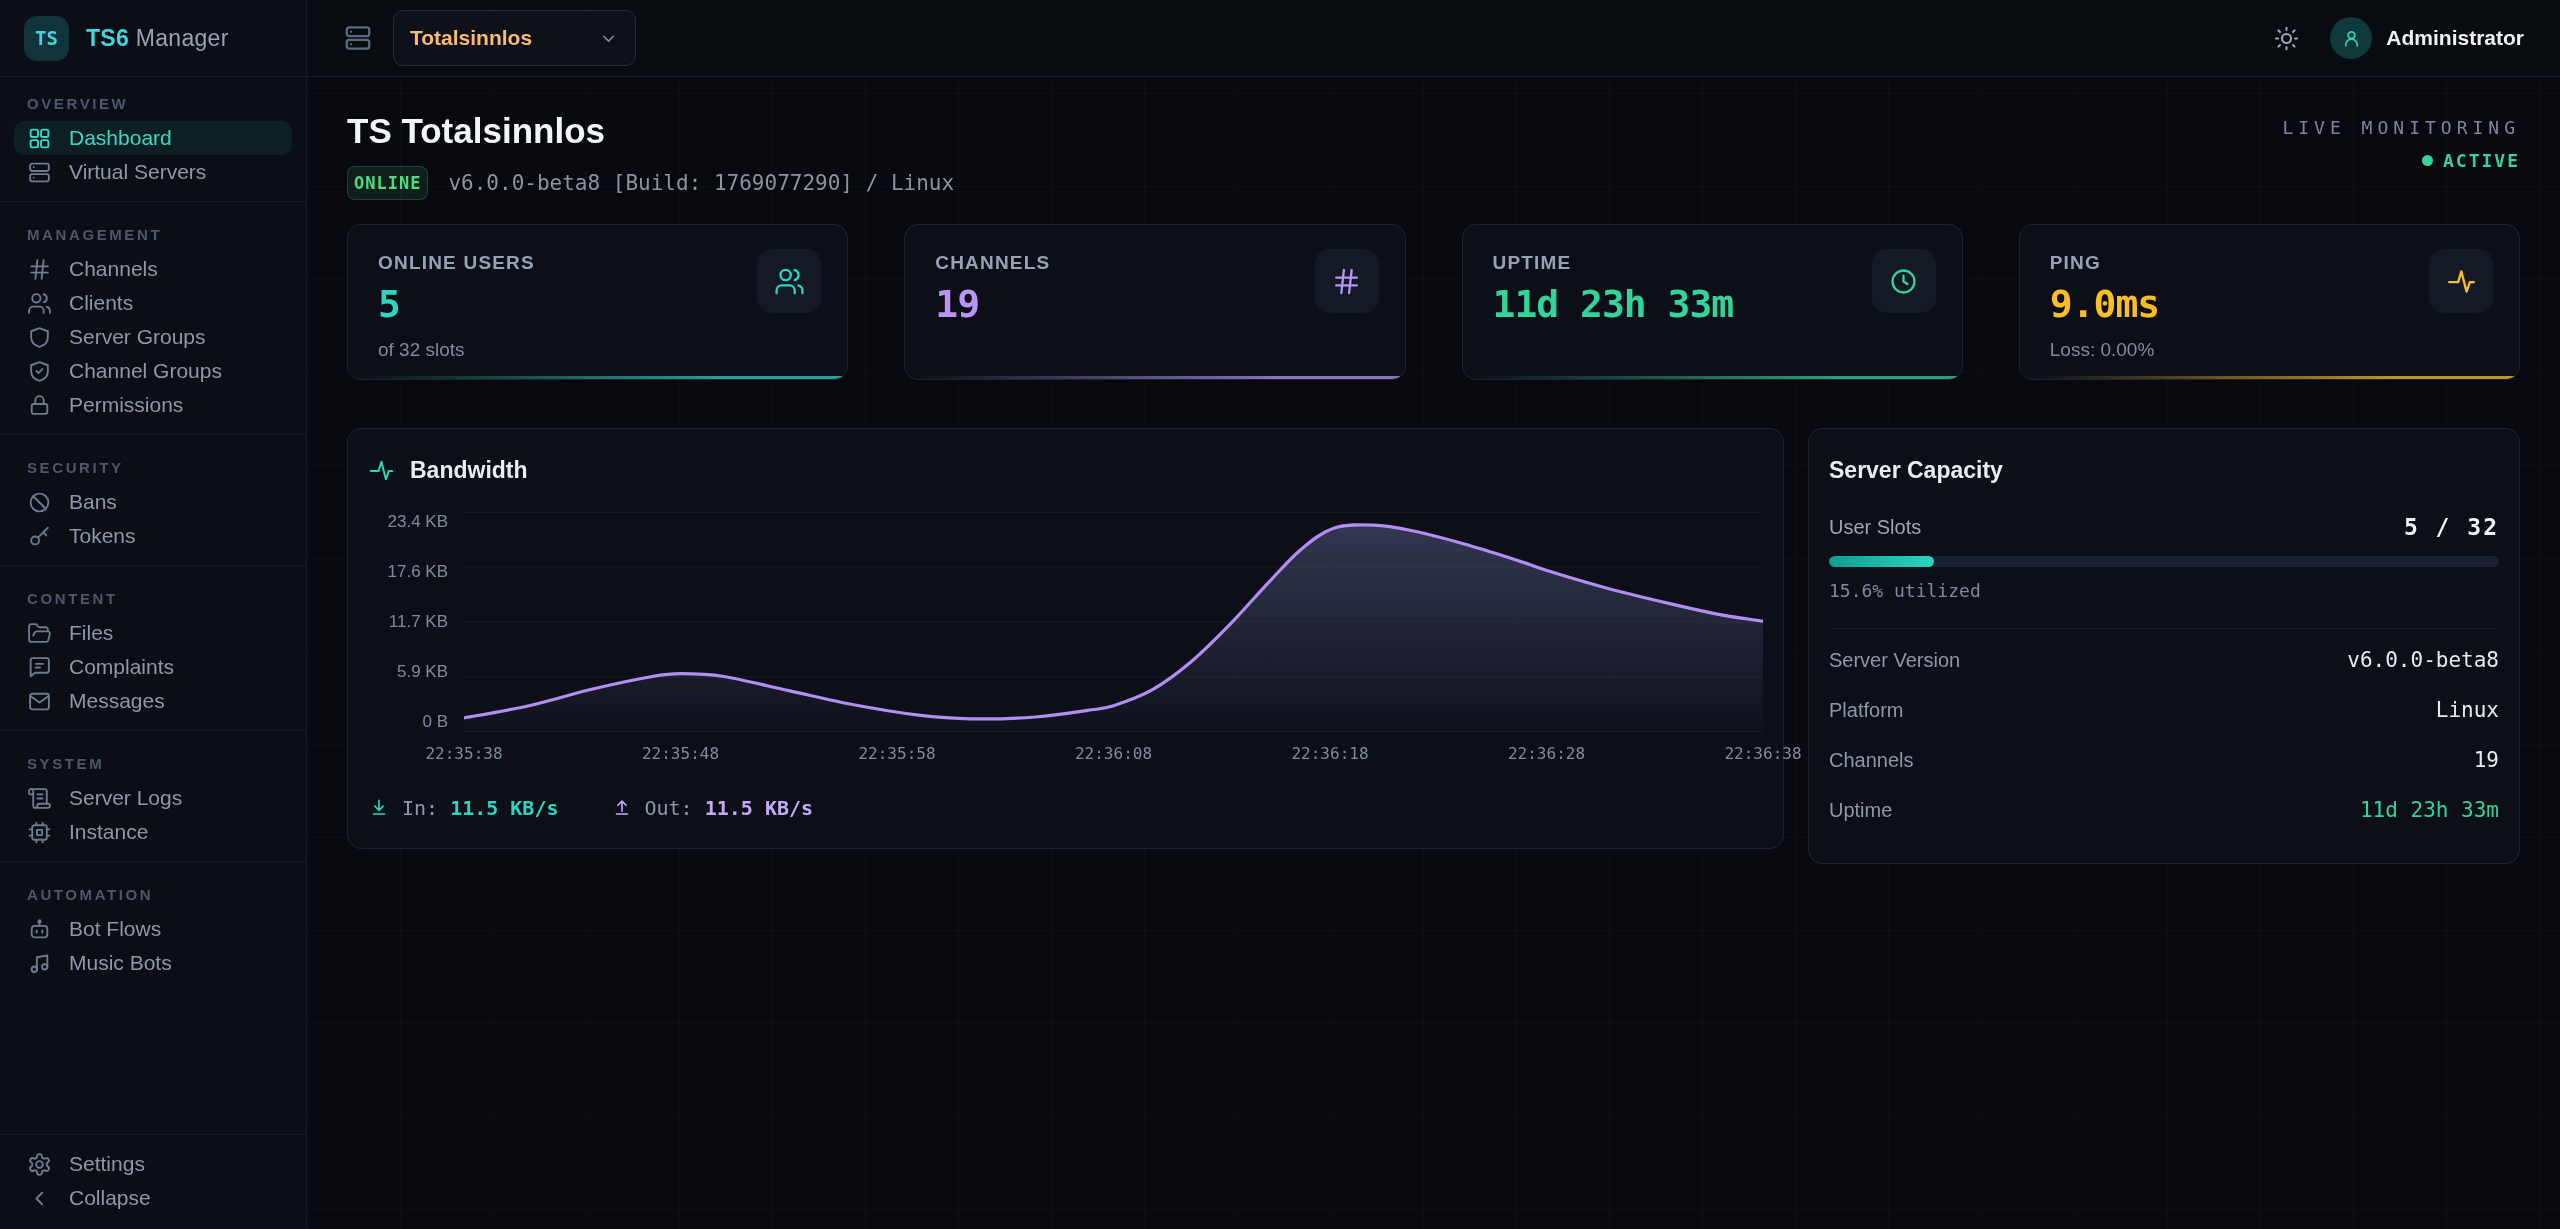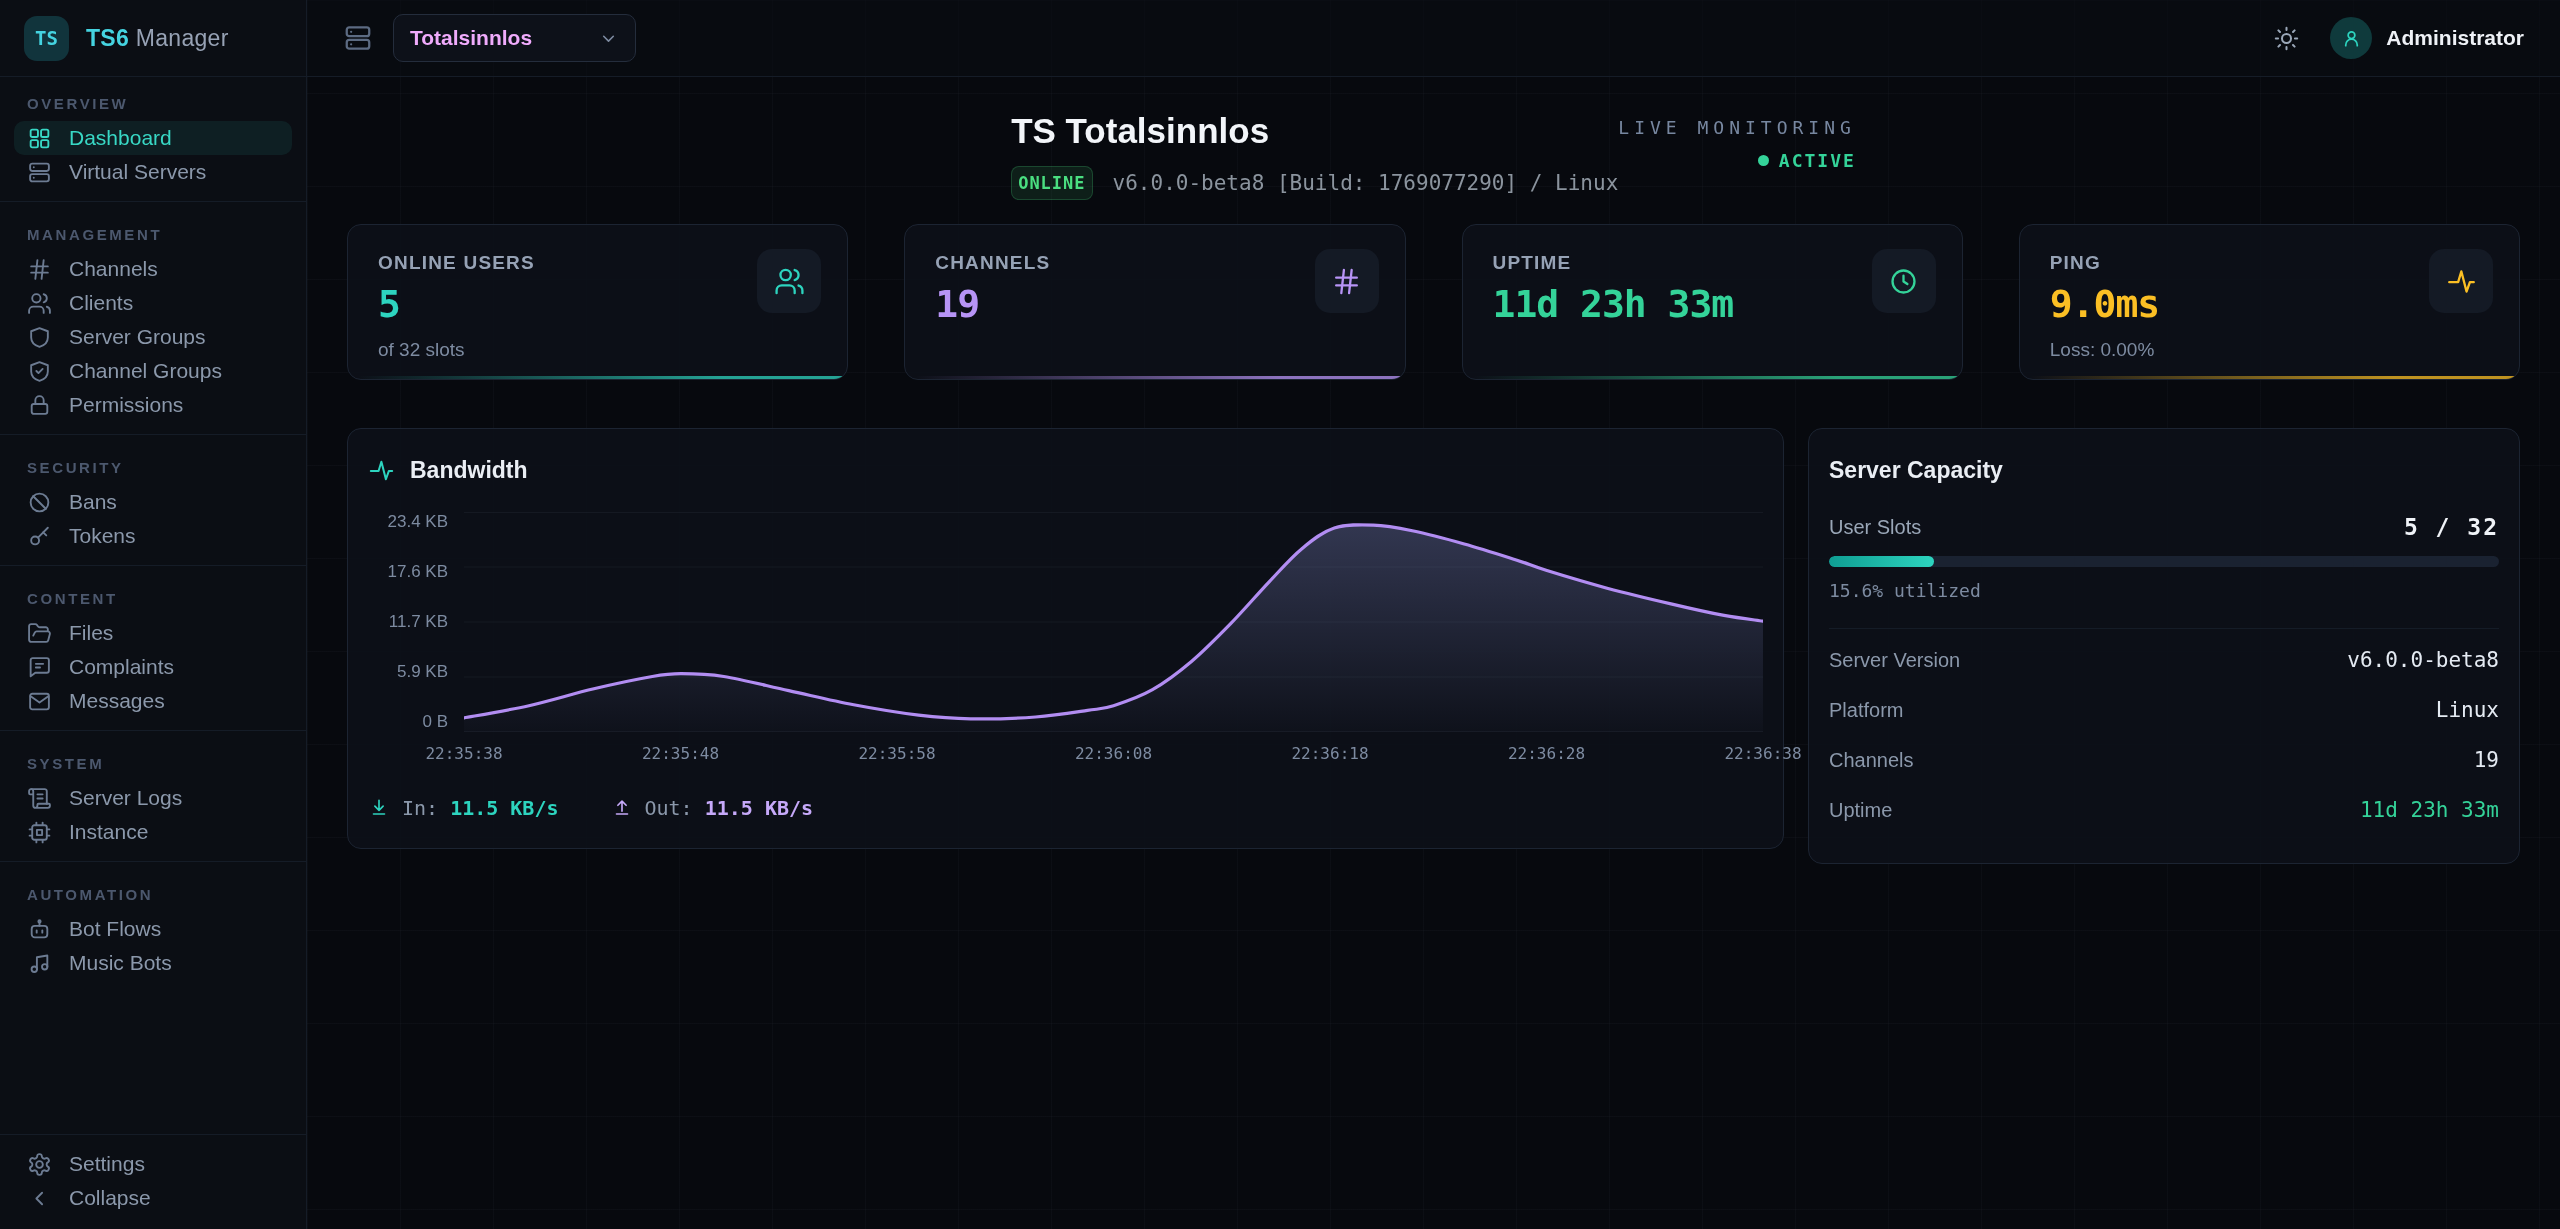--- a/index.html
+++ b/index.html
@@ -29,31 +29,31 @@
   .nav-item.active .icon{color:#38d8c5}
   .sidebar-footer{border-top:1px solid var(--border-soft);padding:12px 14px 14px}
 
   
   .main{flex:1;display:flex;flex-direction:column;min-width:0;background:
     linear-gradient(rgba(148,163,184,.035) 1px,transparent 1px) 0 0/93px 93px,
     linear-gradient(90deg,rgba(148,163,184,.035) 1px,transparent 1px) 0 0/93px 93px,var(--bg)}
   .topbar{height:77px;min-height:77px;border-bottom:1px solid var(--border-soft);display:flex;align-items:center;justify-content:space-between;padding:0 36px;background:rgba(10,13,19,.55)}
   .topbar-left{display:flex;align-items:center;gap:20px}
   .icon-servers-top{width:30px;height:30px;color:#5c6b82}
-  .server-select{display:flex;align-items:center;justify-content:space-between;width:243px;height:48px;border:1px solid #242d3c;background:#0d1119;border-radius:10px;padding:14px 16px;font-size:21px;font-weight:600;color:#f0abfc;cursor:pointer}
+  .server-select{display:flex;align-items:center;justify-content:space-between;width:243px;height:56px;border:1px solid #242d3c;background:#0d1119;border-radius:10px;padding:14px 16px;font-size:21px;font-weight:600;color:#fdba74;cursor:pointer}
   .server-select .chev{width:21px;height:21px;color:#7d8ba1}
   .topbar-right{display:flex;align-items:center;gap:30px}
   .theme-btn{background:none;border:none;cursor:pointer;color:#9aa7b8}
   .theme-btn .icon{width:27px;height:27px}
   .user-chip{display:flex;align-items:center;gap:14px;font-size:21px;font-weight:700;color:#eef1f6;cursor:pointer}
   .avatar{width:42px;height:42px;border-radius:50%;background:#0f3a3c;color:var(--teal);display:flex;align-items:center;justify-content:center}
   .avatar .icon{width:23px;height:23px}
 
   .content{flex:1;padding:34px 40px 0}
-  .page-head{display:flex;justify-content:center;align-items:flex-start}
+  .page-head{display:flex;justify-content:space-between;align-items:flex-start}
   .page-title{font-size:35px;font-weight:700;color:#f2f5f9}
   .head-sub{display:flex;align-items:center;gap:20px;margin-top:15px}
   .badge-online{font-family:"DejaVu Sans Mono",monospace;font-size:17px;font-weight:700;letter-spacing:1px;color:var(--lime);background:rgba(74,222,128,.10);border:1px solid rgba(74,222,128,.22);padding:6px 6px;border-radius:8px}
   .version{font-family:"DejaVu Sans Mono",monospace;font-size:21px;color:#8b949e}
   .monitor{text-align:right;padding-top:6px}
   .monitor-label{font-family:"DejaVu Sans Mono",monospace;font-size:18px;letter-spacing:5px;color:#7787a0}
   .monitor-status{margin-top:12px;font-family:"DejaVu Sans Mono",monospace;font-size:18px;font-weight:700;letter-spacing:2px;color:var(--green);display:flex;align-items:center;gap:10px;justify-content:flex-end}
   .dot{width:11px;height:11px;border-radius:50%;background:var(--green)}
 
   

